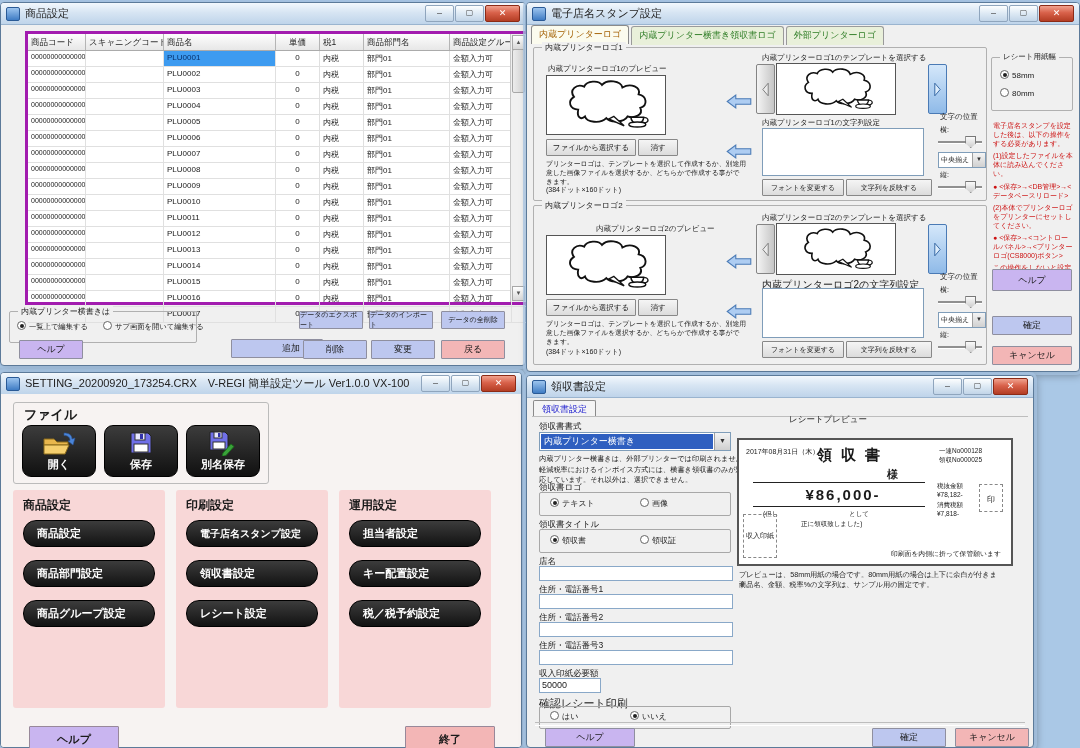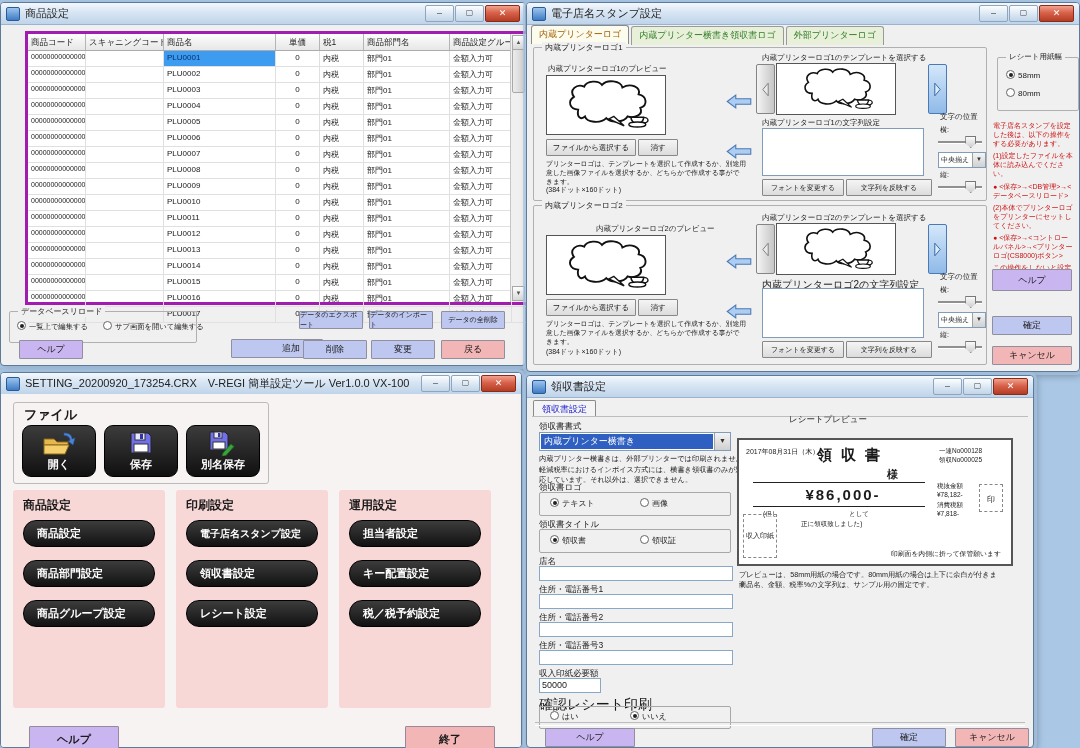--- a/index.html
+++ b/index.html
@@ -295,21 +295,21 @@
           <div class="pc c6">金額入力可</div>
         </div>
       </div>
     <div class="sb">
       <div class="up"></div>
       <div class="th"></div>
       <div class="dn"></div>
     </div>
   </div>
   <div class="grp" style="left:8px;top:308px;width:186px;height:30px;">
-    <div class="glab">データベースリロード</div>
+    <div class="glab">内蔵プリンター横書きは</div>
     <div class="ritem" style="left:7px;top:9px;font-size:7.3px;"><span class="radio on"></span><span>一覧上で編集する</span></div>
     <div class="ritem" style="left:93px;top:9px;font-size:7.3px;"><span class="radio"></span><span>サブ画面を開いて編集する</span></div>
   </div>
   <div class="btn blue" style="left:298px;top:308px;width:62px;height:16px;font-size:7px;">データのエクスポート</div>
   <div class="btn blue" style="left:368px;top:308px;width:62px;height:16px;font-size:7px;">データのインポート</div>
   <div class="btn blue" style="left:440px;top:308px;width:62px;height:16px;font-size:7px;">データの全削除</div>
   <div class="btn lav" style="left:18px;top:337px;width:62px;height:17px;">ヘルプ</div>
   <div class="btn blue" style="left:230px;top:336px;width:62px;height:17px;padding-left:28px;">追加</div>
   <div class="btn blue" style="left:302px;top:337px;width:62px;height:17px;">削除</div>
   <div class="btn blue" style="left:370px;top:337px;width:62px;height:17px;">変更</div>
@@ -436,21 +436,21 @@
         <div class="a"></div>
       </div>
     <div class="lbl" style="left:406px;top:124px;font-size:7px;">縦:</div>
     <div class="slider" style="left:404px;top:134px;width:44px;">
         <div class="trk"></div>
         <div class="thm"></div>
       </div>
   </div>
 
   <div style="position:absolute;left:464px;top:42px;width:84px;height:320px;">
-    <div class="grp" style="left:0;top:12px;width:80px;height:52px;margin-left:6px;">
+    <div class="grp" style="left:0;top:12px;width:80px;height:52px;">
       <div class="glab" style="font-size:7.5px;">レシート用紙幅</div>
       <div class="ritem" style="left:8px;top:12px;"><span class="radio on"></span><span>58mm</span></div>
       <div class="ritem" style="left:8px;top:30px;"><span class="radio"></span><span>80mm</span></div>
     </div>
     <div class="warn" style="left:2px;top:76px;width:80px;" id="warn-lines">
         <div>電子店名スタンプを設定した後は、以下の操作をする必要があります。</div>
         <div>(1)設定したファイルを本体に読み込んでください。</div>
         <div>● &lt;保存&gt;→&lt;DB管理&gt;→&lt;データベースリロード&gt;</div>
         <div>(2)本体でプリンターロゴをプリンターにセットしてください。</div>
         <div>● &lt;保存&gt;→&lt;コントロールパネル&gt;→&lt;プリンターロゴ(CS8000)ボタン&gt;</div>
@@ -564,21 +564,21 @@
   <div class="lbl" style="left:12px;top:180px;font-size:8.5px;">店名</div>
   <div class="tb" style="left:12px;top:190px;width:188px;height:13px;"></div>
   <div class="lbl" style="left:12px;top:208px;font-size:8.5px;">住所・電話番号1</div>
   <div class="tb" style="left:12px;top:218px;width:188px;height:13px;"></div>
   <div class="lbl" style="left:12px;top:236px;font-size:8.5px;">住所・電話番号2</div>
   <div class="tb" style="left:12px;top:246px;width:188px;height:13px;"></div>
   <div class="lbl" style="left:12px;top:264px;font-size:8.5px;">住所・電話番号3</div>
   <div class="tb" style="left:12px;top:274px;width:188px;height:13px;"></div>
   <div class="lbl" style="left:12px;top:292px;font-size:8.5px;">収入印紙必要額</div>
   <div class="tb" style="left:12px;top:302px;width:56px;height:13px;">50000</div>
-  <div class="lbl" style="left:12px;top:320px;font-size:14px;">確認レシート印刷</div>
+  <div class="lbl" style="left:12px;top:320px;font-size:11px;">確認レシート印刷</div>
   <div class="grp" style="left:12px;top:330px;width:190px;height:21px;border-color:#a8a8a8;">
     <div class="ritem" style="left:10px;top:4px;"><span class="radio"></span><span>はい</span></div>
     <div class="ritem" style="left:90px;top:4px;"><span class="radio on"></span><span>いいえ</span></div>
   </div>
 
   <div class="lbl" style="left:262px;top:38px;font-size:8.5px;">レシートプレビュー</div>
   <div class="receipt" style="left:210px;top:62px;width:272px;height:124px;">
     <div class="r" style="left:7px;top:7px;">2017年08月31日（木）</div>
     <div class="r" style="left:78px;top:6px;font-size:15px;font-weight:bold;letter-spacing:9px;">領収書</div>
     <div class="r" style="left:200px;top:7px;font-size:6.5px;">一連No000128</div>

